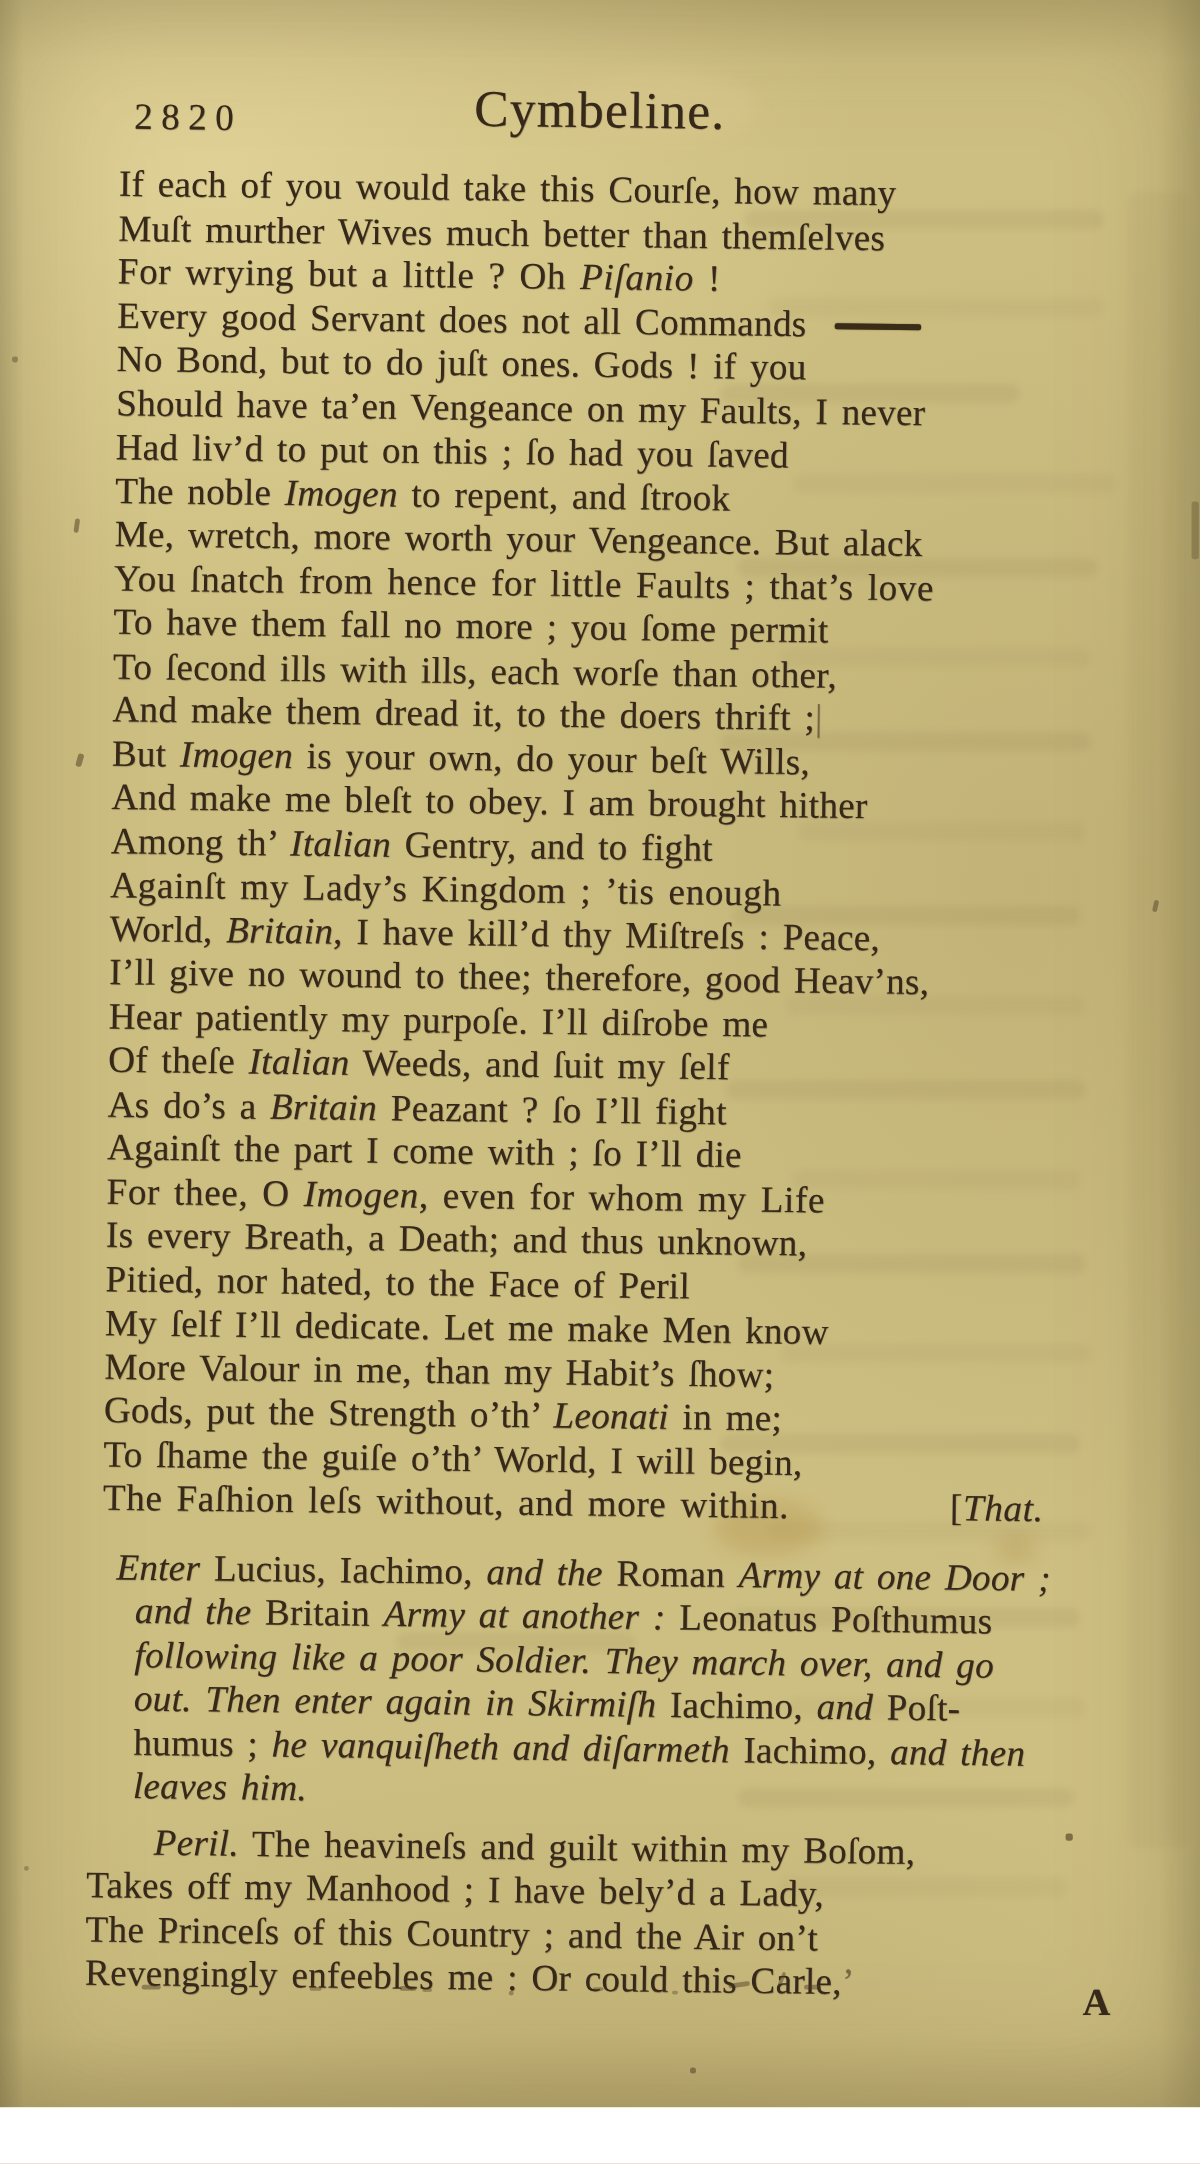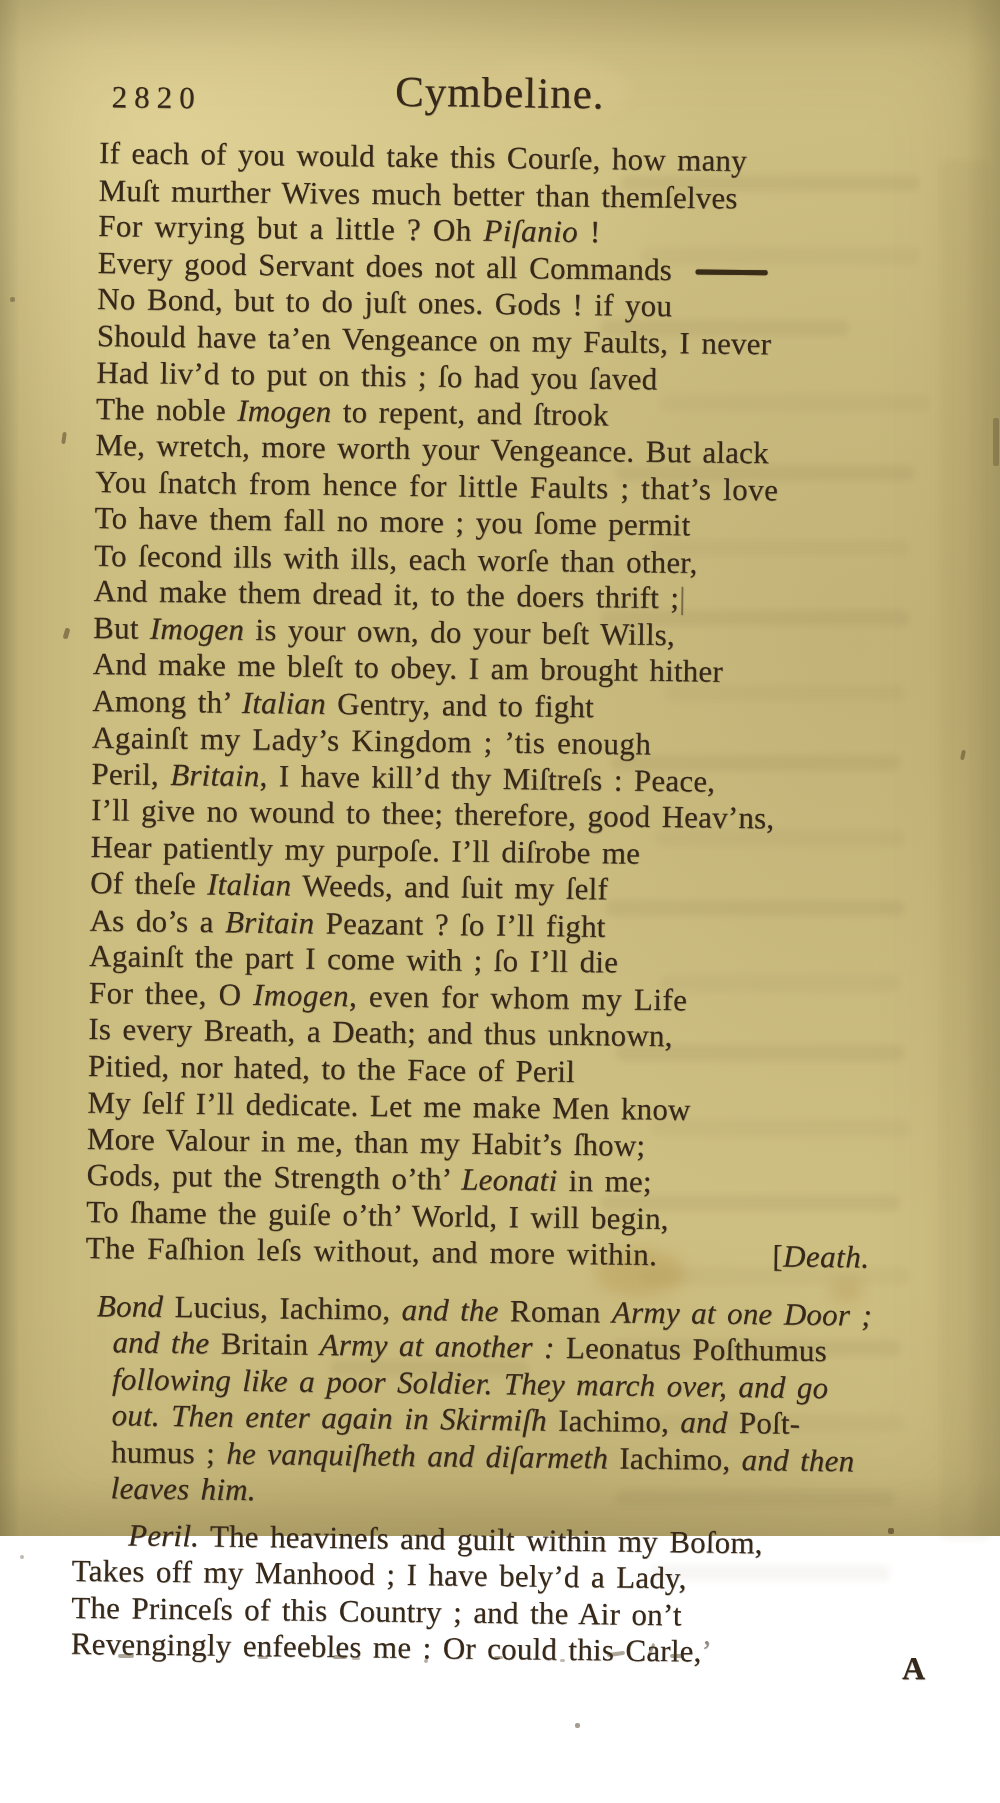--- a/index.html
+++ b/index.html
@@ -1,21 +1,21 @@
 <!DOCTYPE html>
 <html><head>
 <meta charset="utf-8">
 <style>
   html,body{margin:0;padding:0;}
   body{
     width:1000px;height:1803px;overflow:hidden;
     font-family:"Liberation Serif","DejaVu Serif",serif;
   }
   .paper{
-    position:relative;width:1000px;height:1536px;
+    position:relative;width:1000px;height:1756px;
     background-color:#cdbe81;
     background-image:
       radial-gradient(ellipse 900px 700px at 18% 8%, rgba(238,224,166,0.55), rgba(238,224,166,0) 60%),
       radial-gradient(ellipse 700px 900px at 86% 42%, rgba(138,120,70,0.17), rgba(138,120,70,0) 65%),
       radial-gradient(ellipse 1000px 500px at 50% 102%, rgba(148,130,76,0.22), rgba(148,130,76,0) 70%),
       linear-gradient(90deg, rgba(92,82,46,0.30) 0px, rgba(92,82,46,0) 20px),
       linear-gradient(270deg, rgba(92,82,46,0.18) 0px, rgba(92,82,46,0) 34px),
       linear-gradient(180deg, rgba(108,94,54,0.14) 0px, rgba(108,94,54,0) 50px),
       linear-gradient(0deg, rgba(108,94,54,0.12) 0px, rgba(108,94,54,0) 60px);
     box-shadow: inset 0 0 110px rgba(96,82,44,0.35);
@@ -101,37 +101,37 @@
         <div class="line "><span class="ro">The noble </span><span class="it">Imogen</span><span class="ro"> to repent, and ſtrook</span></div>
         <div class="line "><span class="ro">Me, wretch, more worth your Vengeance.  But alack</span></div>
         <div class="line "><span class="ro">You ſnatch from hence for little Faults ; that’s love</span></div>
         <div class="line "><span class="ro">To have them fall no more ; you ſome permit</span></div>
         <div class="line "><span class="ro">To ſecond ills with ills, each worſe than other,</span></div>
         <div class="line "><span class="ro">And make them dread it, to the doers thrift ;</span><span class="faint">|</span></div>
         <div class="line "><span class="ro">But </span><span class="it">Imogen</span><span class="ro"> is your own, do your beſt Wills,</span></div>
         <div class="line "><span class="ro">And make me bleſt to obey.  I am brought hither</span></div>
         <div class="line "><span class="ro">Among th’ </span><span class="it">Italian</span><span class="ro"> Gentry, and to fight</span></div>
         <div class="line "><span class="ro">Againſt my Lady’s Kingdom ; ’tis enough</span></div>
-        <div class="line "><span class="ro">Peril, </span><span class="it">Britain</span><span class="ro">, I have kill’d thy Miſtreſs :  Peace,</span></div>
+        <div class="line "><span class="ro">World, </span><span class="it">Britain</span><span class="ro">, I have kill’d thy Miſtreſs :  Peace,</span></div>
         <div class="line "><span class="ro">I’ll give no wound to thee;  therefore, good Heav’ns,</span></div>
         <div class="line "><span class="ro">Hear patiently my purpoſe.  I’ll diſrobe me</span></div>
         <div class="line "><span class="ro">Of theſe </span><span class="it">Italian</span><span class="ro"> Weeds, and ſuit my ſelf</span></div>
         <div class="line "><span class="ro">As do’s a </span><span class="it">Britain</span><span class="ro"> Peazant ?  ſo I’ll fight</span></div>
         <div class="line "><span class="ro">Againſt the part I come with ;  ſo I’ll die</span></div>
         <div class="line "><span class="ro">For thee, O </span><span class="it">Imogen</span><span class="ro">, even for whom my Life</span></div>
         <div class="line "><span class="ro">Is every Breath, a Death;  and thus unknown,</span></div>
         <div class="line "><span class="ro">Pitied, nor hated, to the Face of Peril</span></div>
         <div class="line "><span class="ro">My ſelf I’ll dedicate.  Let me make Men know</span></div>
         <div class="line "><span class="ro">More Valour in me, than my Habit’s ſhow;</span></div>
         <div class="line "><span class="ro">Gods, put the Strength o’th’ </span><span class="it">Leonati</span><span class="ro"> in me;</span></div>
         <div class="line "><span class="ro">To ſhame the guiſe o’th’ World, I will begin,</span></div>
-        <div class="line "><span class="exit-tag"><span class="ro">[</span><span class="it">Death.</span></span><span class="ro">The Faſhion leſs without, and more within.</span></div>
+        <div class="line "><span class="exit-tag"><span class="ro">[</span><span class="it">That.</span></span><span class="ro">The Faſhion leſs without, and more within.</span></div>
       </div>
     <div class="stagedir">
-        <div class="line sd-first"><span class="it">Bond </span><span class="ro">Lucius, Iachimo, </span><span class="it">and the </span><span class="ro">Roman </span><span class="it">Army at one Door ;</span></div>
+        <div class="line sd-first"><span class="it">Enter </span><span class="ro">Lucius, Iachimo, </span><span class="it">and the </span><span class="ro">Roman </span><span class="it">Army at one Door ;</span></div>
         <div class="line sd-cont"><span class="it">and the </span><span class="ro">Britain </span><span class="it">Army at another :  </span><span class="ro">Leonatus Poſthumus</span></div>
         <div class="line sd-cont"><span class="it">following like a poor Soldier.  They march over, and go</span></div>
         <div class="line sd-cont"><span class="it">out.  Then enter again in Skirmiſh </span><span class="ro">Iachimo, </span><span class="it">and </span><span class="ro">Poſt-</span></div>
         <div class="line sd-cont"><span class="ro">humus ; </span><span class="it">he vanquiſheth and diſarmeth </span><span class="ro">Iachimo, </span><span class="it">and then</span></div>
         <div class="line sd-cont"><span class="it">leaves him.</span></div>
       </div>
     <div class="speech">
         <div class="line sp-first"><span class="it">Peril.</span><span class="ro">  The heavineſs and guilt within my Boſom,</span></div>
         <div class="line sp-cont"><span class="ro">Takes off my Manhood ;  I have bely’d a Lady,</span></div>
         <div class="line sp-cont"><span class="ro">The Princeſs of this Country ;  and the Air on’t</span></div>

